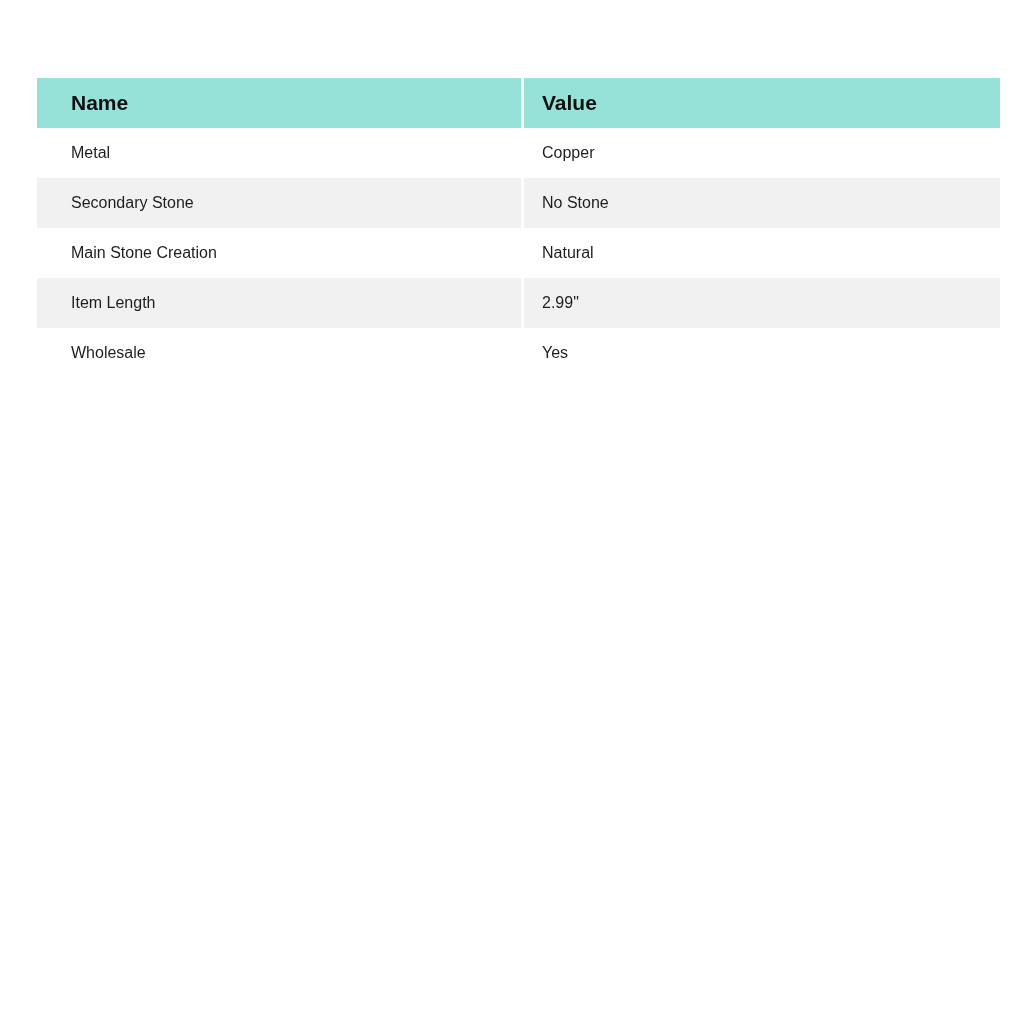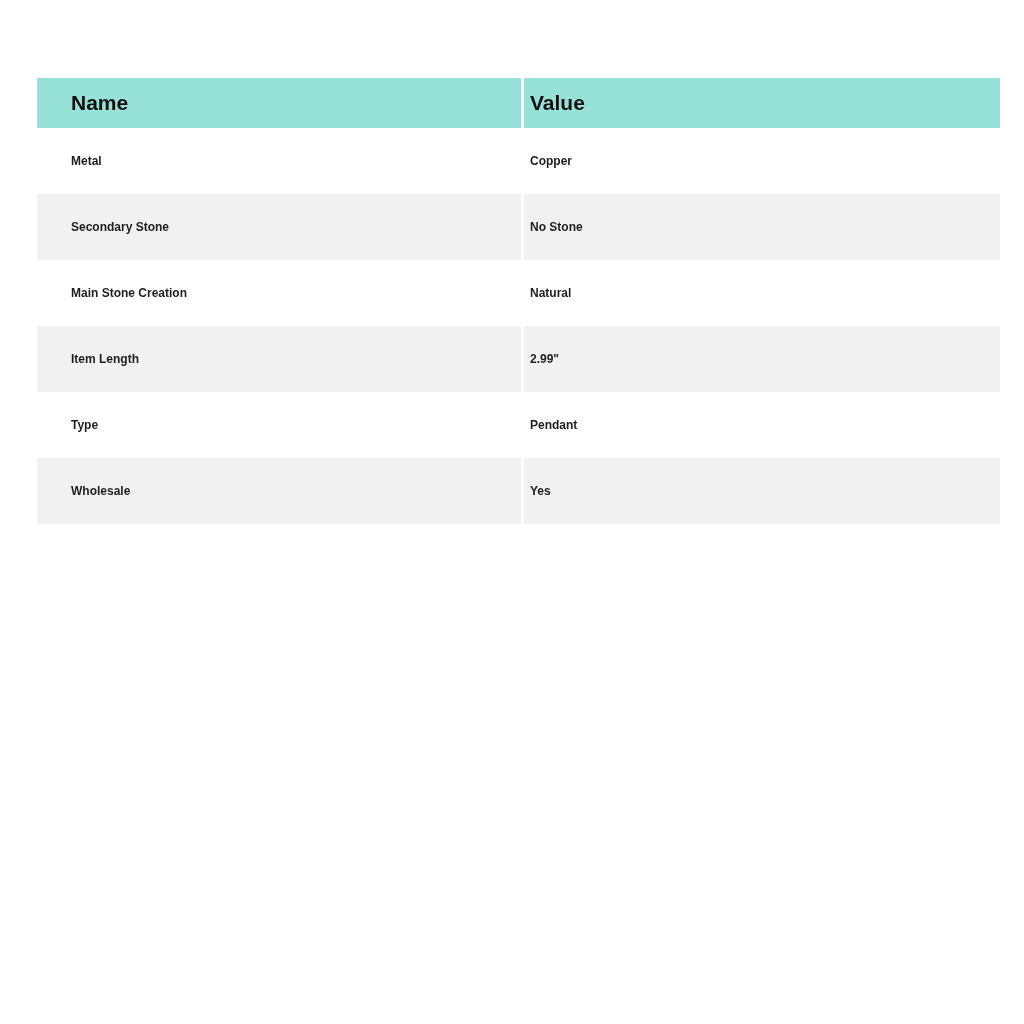--- a/index.html
+++ b/index.html
@@ -41,34 +41,34 @@
     overflow: hidden;
   }
   thead th {
     height: 50px;
     background: var(--header-bg);
     font-size: 21px;
     font-weight: 700;
     color: #101010;
   }
   tbody td {
-    height: 66px;
+    height: 50px;
     background: var(--row-bg);
-    font-size: 12px;
-    font-weight: 700;
+    font-size: 16px;
+    font-weight: 400;
   }
   tbody tr:nth-child(even) td {
     background: var(--stripe-bg);
   }
   .name-cell {
     padding-left: 34px;
     border-right: 3px solid var(--divider);
   }
   .value-cell {
-    padding-left: 6px;
+    padding-left: 18px;
   }
 </style>
 </head>
 <body>
 
 <div class="spec-table-wrap">
   <table class="spec-table">
     <colgroup>
       <col class="name-col">
       <col class="value-col">
@@ -90,22 +90,18 @@
   </tr>
         <tr>
     <td class="name-cell">Main Stone Creation</td>
     <td class="value-cell">Natural</td>
   </tr>
         <tr>
     <td class="name-cell">Item Length</td>
     <td class="value-cell">2.99"</td>
   </tr>
         <tr>
-    <td class="name-cell">Type</td>
-    <td class="value-cell">Pendant</td>
-  </tr>
-        <tr>
     <td class="name-cell">Wholesale</td>
     <td class="value-cell">Yes</td>
   </tr>
       </tbody>
   </table>
 </div>
 
 </body></html>

